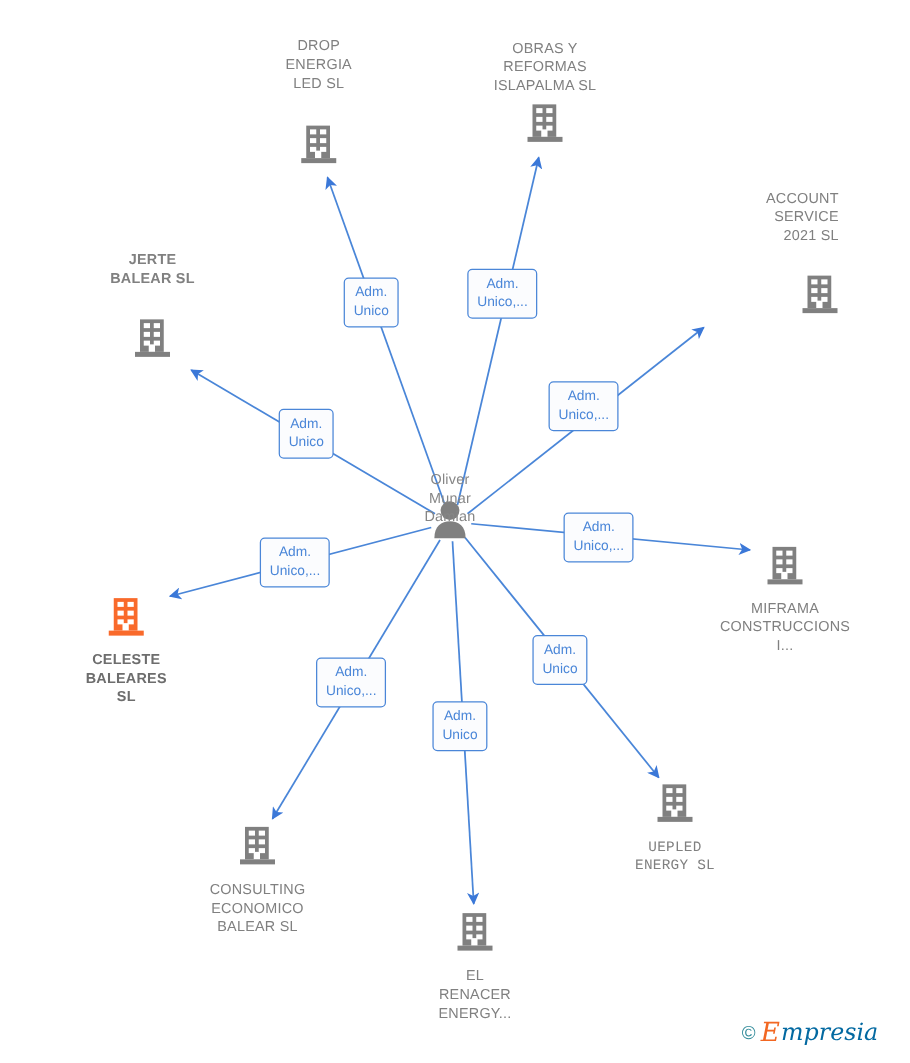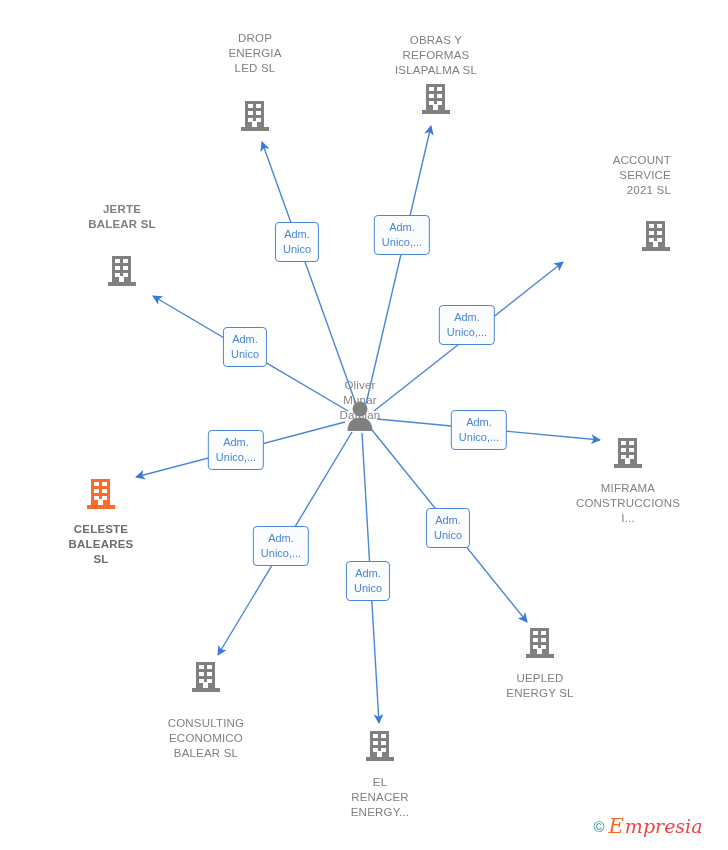--- a/index.html
+++ b/index.html
@@ -72,21 +72,21 @@
   }
   .wm-c { color: #2f8a99; font-size: 15px; }
   .wm-e {
     color: #f26722;
     font-family: "DejaVu Serif", serif;
     font-style: italic;
     font-size: 21px;
     line-height: 20px;
   }
   .wm-text {
-    color: #ef4444;
+    color: #0369a1;
     font-family: "DejaVu Serif", serif;
     font-style: italic;
     font-size: 19px;
     line-height: 20px;
     margin-left: -3px;
   }
 </style>
 </head>
 <body>
 
@@ -200,37 +200,37 @@
             <rect x="8" y="4" width="5" height="4" fill="#ffffff"></rect>
             <rect x="16" y="4" width="5" height="4" fill="#ffffff"></rect>
             <rect x="8" y="11" width="5" height="4" fill="#ffffff"></rect>
             <rect x="16" y="11" width="5" height="4" fill="#ffffff"></rect>
             <rect x="8" y="18" width="5" height="4" fill="#ffffff"></rect>
             <rect x="16" y="18" width="5" height="4" fill="#ffffff"></rect>
             <rect x="12" y="21" width="5" height="6" fill="#ffffff"></rect>
             <rect x="1" y="27" width="28" height="4" fill="#f96a2b"></rect>
           </svg></span>
       </div>
-      <div class="node company below" style="left: 540px; top: 645px;">
+      <div class="node company below" style="left: 540px; top: 645px; font-family: Liberation Mono, monospace;">
         <div class="node-label" style="position: absolute; left: 50%; transform: translate(-50%, -50%); top: 39px; width: 150px;">UEPLED
 ENERGY  SL</div>
         <span class="node-icon"><svg width="30" height="32" viewBox="0 0 30 32" xmlns="http://www.w3.org/2000/svg">
             <rect x="5" y="1" width="19" height="26" fill="#808080"></rect>
             <rect x="8" y="4" width="5" height="4" fill="#ffffff"></rect>
             <rect x="16" y="4" width="5" height="4" fill="#ffffff"></rect>
             <rect x="8" y="11" width="5" height="4" fill="#ffffff"></rect>
             <rect x="16" y="11" width="5" height="4" fill="#ffffff"></rect>
             <rect x="8" y="18" width="5" height="4" fill="#ffffff"></rect>
             <rect x="16" y="18" width="5" height="4" fill="#ffffff"></rect>
             <rect x="12" y="21" width="5" height="6" fill="#ffffff"></rect>
             <rect x="1" y="27" width="28" height="4" fill="#808080"></rect>
           </svg></span>
       </div>
       <div class="node company below" style="left: 206px; top: 679px;">
-        <div class="node-label" style="position: absolute; left: 50%; transform: translate(-50%, -50%); top: 57px; width: 150px;">CONSULTING
+        <div class="node-label" style="position: absolute; left: 50%; transform: translate(-50%, -50%); top: 47px; width: 150px;">CONSULTING
 ECONOMICO
 BALEAR  SL</div>
         <span class="node-icon"><svg width="30" height="32" viewBox="0 0 30 32" xmlns="http://www.w3.org/2000/svg">
             <rect x="5" y="1" width="19" height="26" fill="#808080"></rect>
             <rect x="8" y="4" width="5" height="4" fill="#ffffff"></rect>
             <rect x="16" y="4" width="5" height="4" fill="#ffffff"></rect>
             <rect x="8" y="11" width="5" height="4" fill="#ffffff"></rect>
             <rect x="16" y="11" width="5" height="4" fill="#ffffff"></rect>
             <rect x="8" y="18" width="5" height="4" fill="#ffffff"></rect>
             <rect x="16" y="18" width="5" height="4" fill="#ffffff"></rect>

